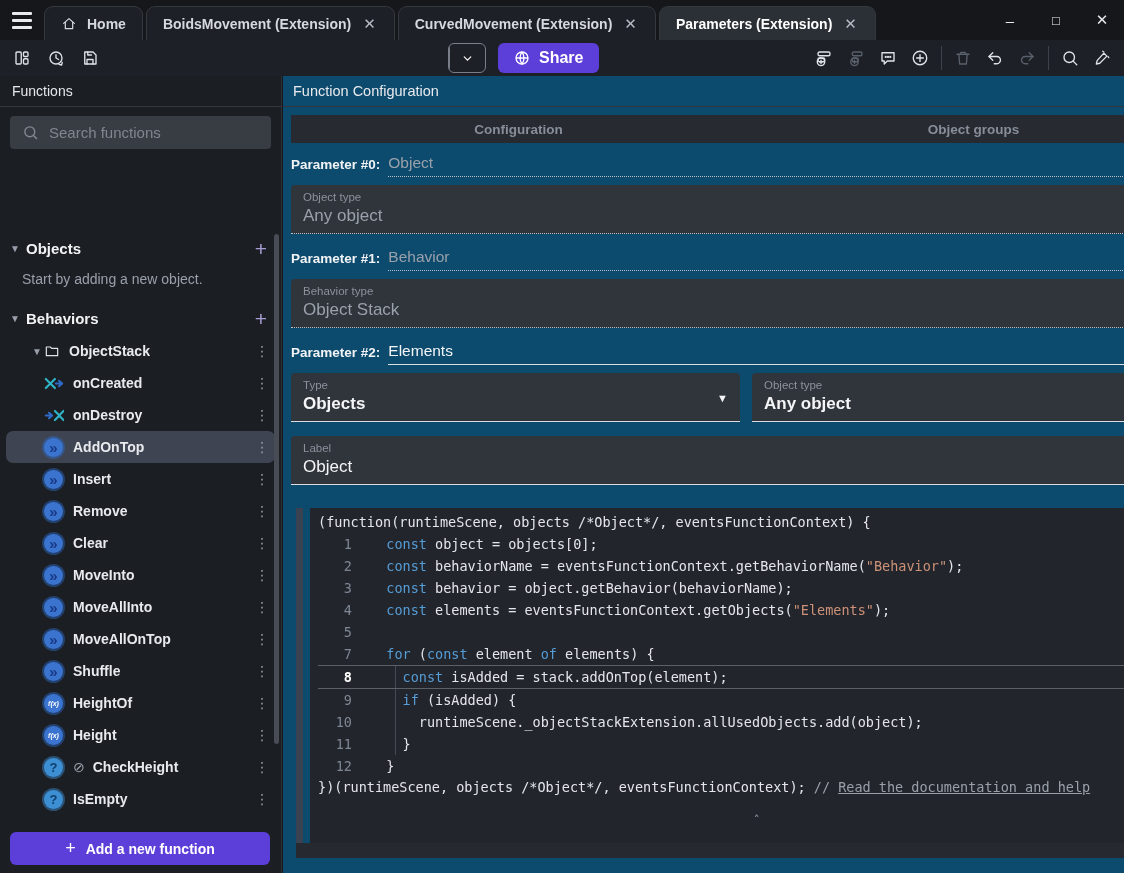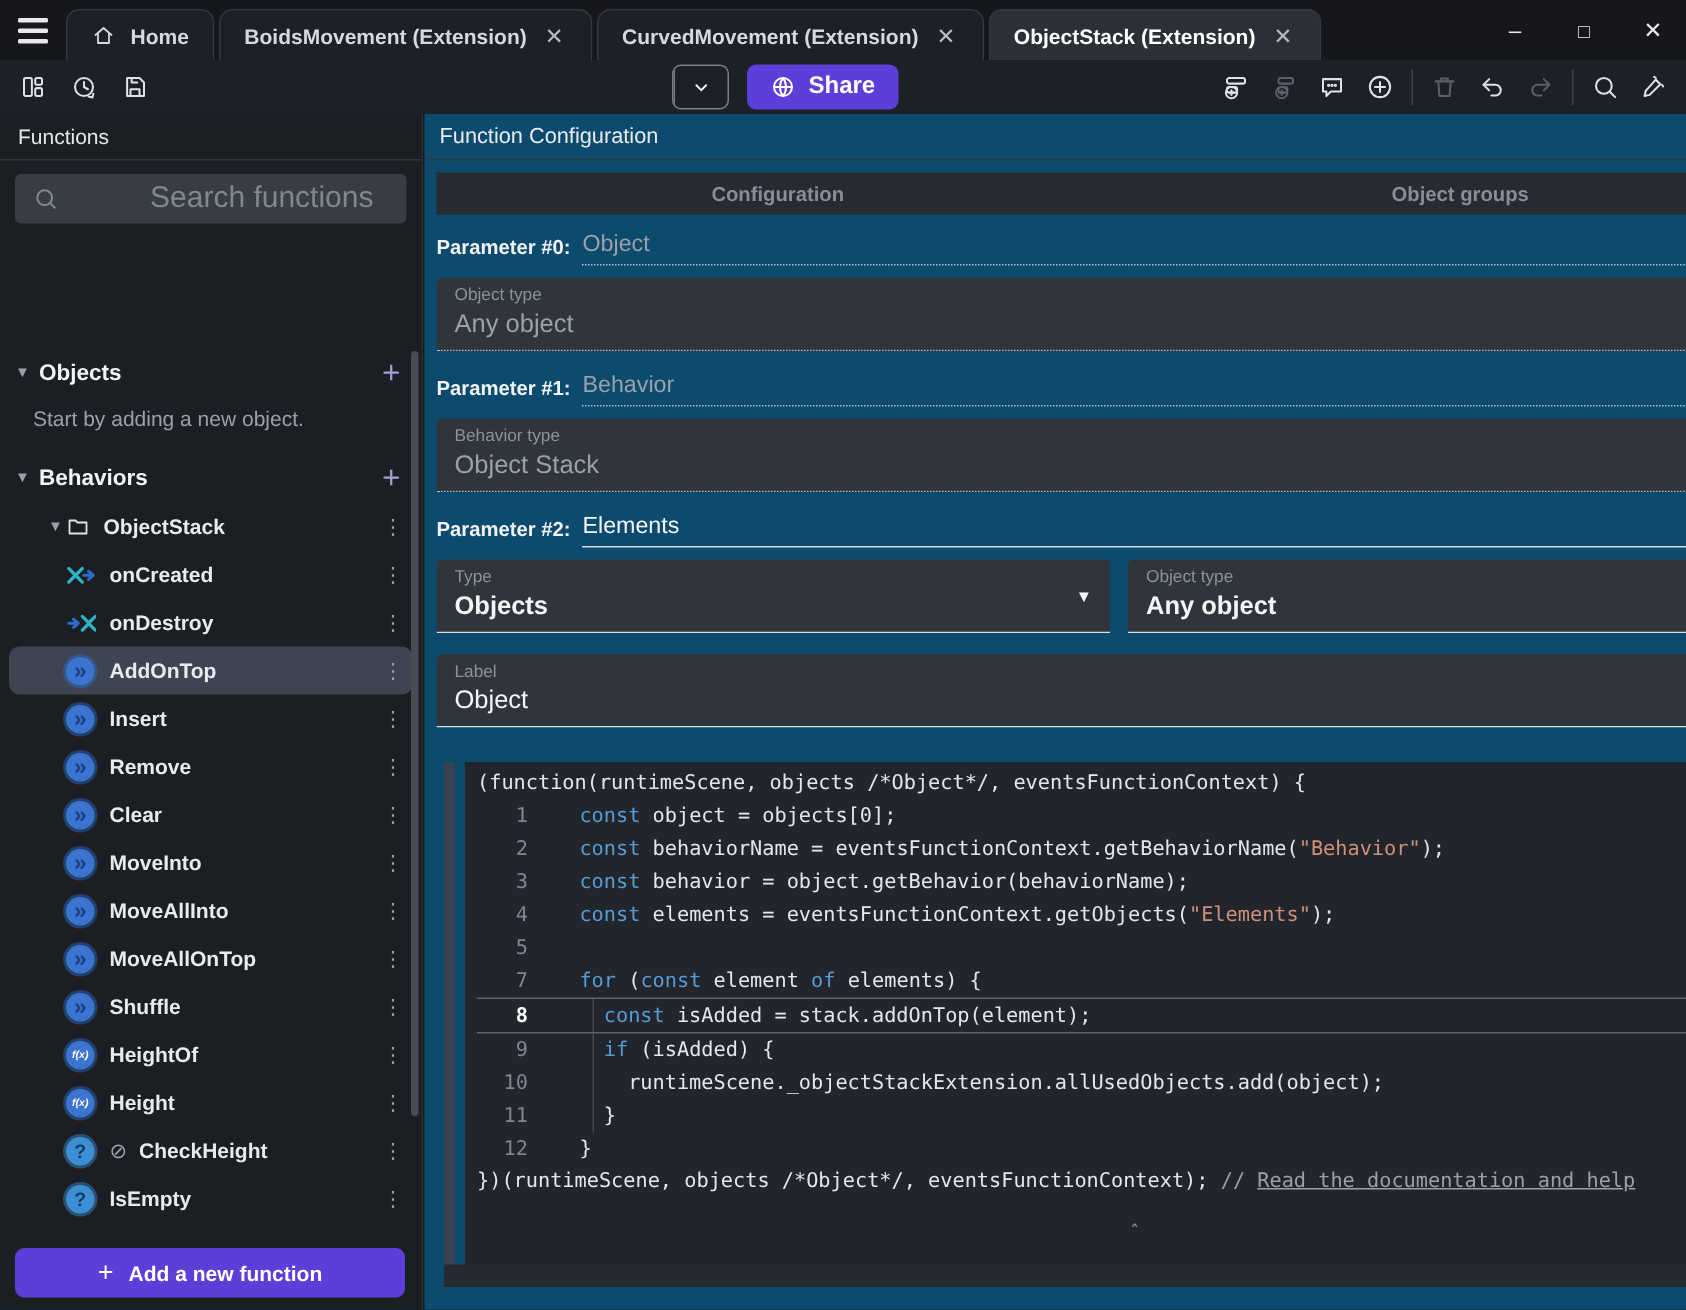--- a/index.html
+++ b/index.html
@@ -29,21 +29,21 @@
   .btn-preview .sep { width:1px; height:30px; background:#787f8a; }
   .btn-preview .chev { padding:0 11px; display:flex; }
   .btn-share { display:flex; align-items:center; gap:9px; height:30px; padding:0 16px; border-radius:6px; background:#5c3ed8; color:#fff; font-size:16px; font-weight:700; cursor:pointer; }
   .tb-right { position:absolute; right:6px; top:4px; display:flex; align-items:center; }
   .tb-div { width:1px; height:24px; background:#3c414a; margin:0 5px; }
 
   
   .sidebar { position:absolute; left:0; top:76px; width:282px; height:797px; background:#1b1e23; border-right:1px solid #2c3037; }
   .sb-header { height:31px; display:flex; align-items:center; padding:0 12px; font-size:14px; color:#e4e7eb; border-bottom:1px solid #32363d; }
   .sb-search { margin:9px 10px 10px 10px; height:33px; background:#383c43; border-radius:4px; display:flex; align-items:center; gap:10px; padding:0 12px; color:#81878f; cursor:text; }
-  .sb-search input { background:transparent; border:none; outline:none; color:#cfd3d9; font-size:20px; width:200px; font-family:"Liberation Sans",sans-serif;text-align:right; }
+  .sb-search input { background:transparent; border:none; outline:none; color:#cfd3d9; font-size:15px; width:200px; font-family:"Liberation Sans",sans-serif; }
   .sb-search input::placeholder { color:#81878f; }
   .sb-scroll { position:absolute; top:155px; bottom:56px; left:0; right:0; overflow:hidden; }
   .sec-head { display:flex; align-items:center; height:34px; padding:0 14px 0 10px; }
   .sec-head .car { color:#9aa0ab; font-size:10px; width:16px; }
   .sec-head .lbl { font-size:15px; font-weight:700; color:#f2f3f5; flex:1; }
   .sec-head .plus { color:#a49cd2; font-size:21px; font-weight:400; cursor:pointer; line-height:1; }
   .sec-empty { color:#9aa0ab; font-size:14px; padding:6px 12px 14px 22px; }
   .sb-item { display:flex; align-items:center; height:32px; margin:0 6px; border-radius:7px; cursor:pointer; }
   .sb-item.selected { background:#3e4452; }
   .sb-item .car { color:#9aa0ab; font-size:10px; width:14px; text-align:center; }
@@ -129,21 +129,21 @@
       </div>
       <div class="tab">
         <span>BoidsMovement (Extension)</span>
         <span class="x">✕</span>
       </div>
       <div class="tab">
         <span>CurvedMovement (Extension)</span>
         <span class="x">✕</span>
       </div>
       <div class="tab active">
-        <span>ObjectStack (Extension)</span>
+        <span>Parameters (Extension)</span>
         <span class="x">✕</span>
       </div>
     </div>
   <div class="win-controls">
     <span>–</span>
     <span style="font-size:13px;">□</span>
     <span>✕</span>
   </div>
 </div>
 

